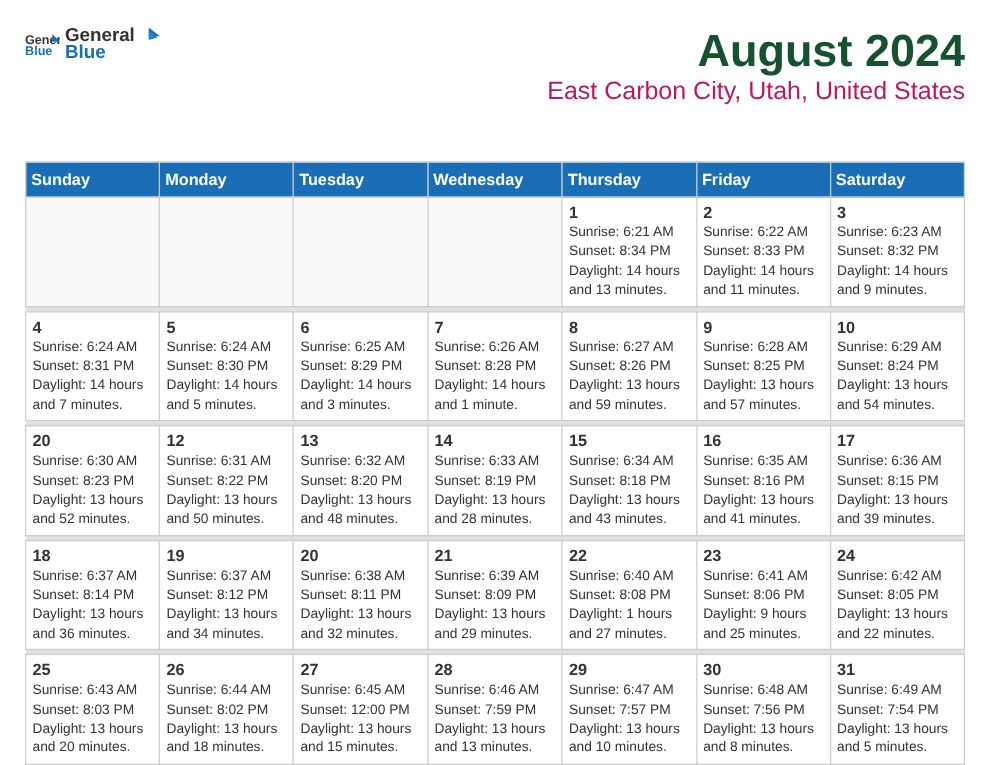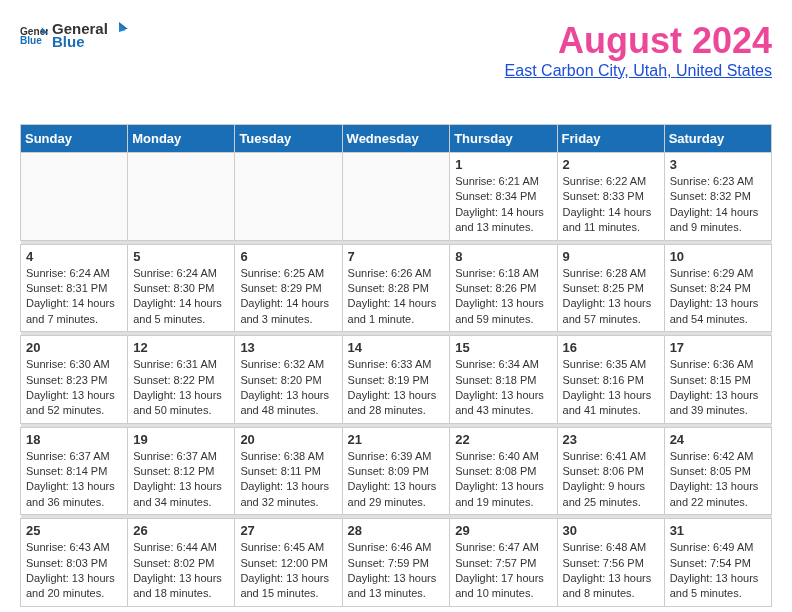--- a/index.html
+++ b/index.html
@@ -19,22 +19,22 @@
     .logo {
       display: flex;
       align-items: center;
       gap: 4px;
     }
     .logo-icon {
       width: 28px;
       height: 22px;
     }
     .title-block { text-align: right; }
-    .main-title { font-size: 36px; font-weight: bold; color: #ec4899; }
-    .subtitle { font-size: 16px; color: #1d4ed8; text-decoration: underline; }
+    .main-title { font-size: 36px; font-weight: bold; color: #14532d; }
+    .subtitle { font-size: 20px; color: #be185d; }
     .calendar { width: 100%; border-collapse: collapse; margin-top: 44px; }
     .calendar th {
       background-color: #1a6eb5;
       color: #fff;
       padding: 6px 4px;
       font-size: 13px;
       text-align: left;
       border: 1px solid #ccc;
     }
     .calendar td {
@@ -159,21 +159,21 @@
           <span class="day-num">7</span>
           <div class="cell-info">
             <div>Sunrise: 6:26 AM</div>
             <div>Sunset: 8:28 PM</div>
             <div>Daylight: 14 hours and 1 minute.</div>
           </div>
         </td>
         <td>
           <span class="day-num">8</span>
           <div class="cell-info">
-            <div>Sunrise: 6:18 AM</div>
+            <div>Sunrise: 6:27 AM</div>
             <div>Sunset: 8:26 PM</div>
             <div>Daylight: 13 hours and 59 minutes.</div>
           </div>
         </td>
         <td>
           <span class="day-num">9</span>
           <div class="cell-info">
             <div>Sunrise: 6:28 AM</div>
             <div>Sunset: 8:25 PM</div>
             <div>Daylight: 13 hours and 57 minutes.</div>
@@ -283,21 +283,21 @@
             <div>Sunrise: 6:39 AM</div>
             <div>Sunset: 8:09 PM</div>
             <div>Daylight: 13 hours and 29 minutes.</div>
           </div>
         </td>
         <td>
           <span class="day-num">22</span>
           <div class="cell-info">
             <div>Sunrise: 6:40 AM</div>
             <div>Sunset: 8:08 PM</div>
-            <div>Daylight: 13 hours and 19 minutes.</div>
+            <div>Daylight: 1 hours and 27 minutes.</div>
           </div>
         </td>
         <td>
           <span class="day-num">23</span>
           <div class="cell-info">
             <div>Sunrise: 6:41 AM</div>
             <div>Sunset: 8:06 PM</div>
             <div>Daylight: 9 hours and 25 minutes.</div>
           </div>
         </td>
@@ -344,21 +344,21 @@
             <div>Sunrise: 6:46 AM</div>
             <div>Sunset: 7:59 PM</div>
             <div>Daylight: 13 hours and 13 minutes.</div>
           </div>
         </td>
         <td>
           <span class="day-num">29</span>
           <div class="cell-info">
             <div>Sunrise: 6:47 AM</div>
             <div>Sunset: 7:57 PM</div>
-            <div>Daylight: 17 hours and 10 minutes.</div>
+            <div>Daylight: 13 hours and 10 minutes.</div>
           </div>
         </td>
         <td>
           <span class="day-num">30</span>
           <div class="cell-info">
             <div>Sunrise: 6:48 AM</div>
             <div>Sunset: 7:56 PM</div>
             <div>Daylight: 13 hours and 8 minutes.</div>
           </div>
         </td>

